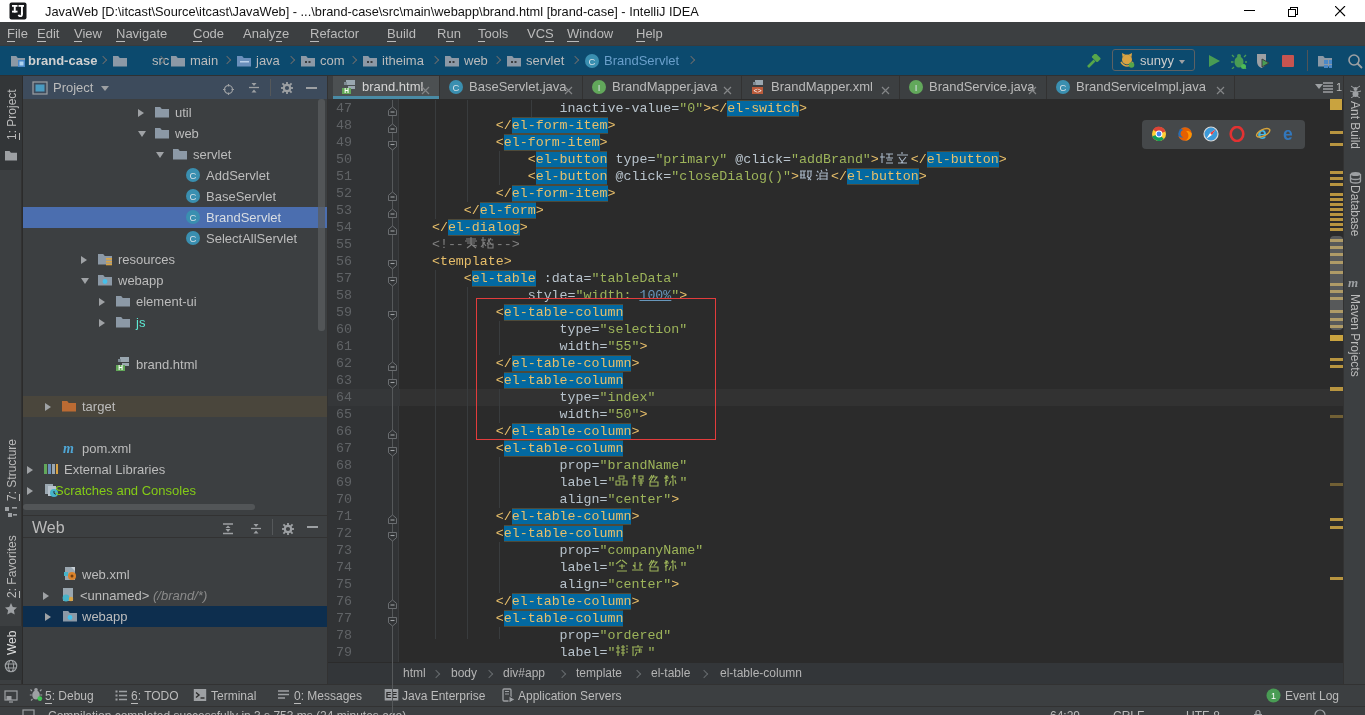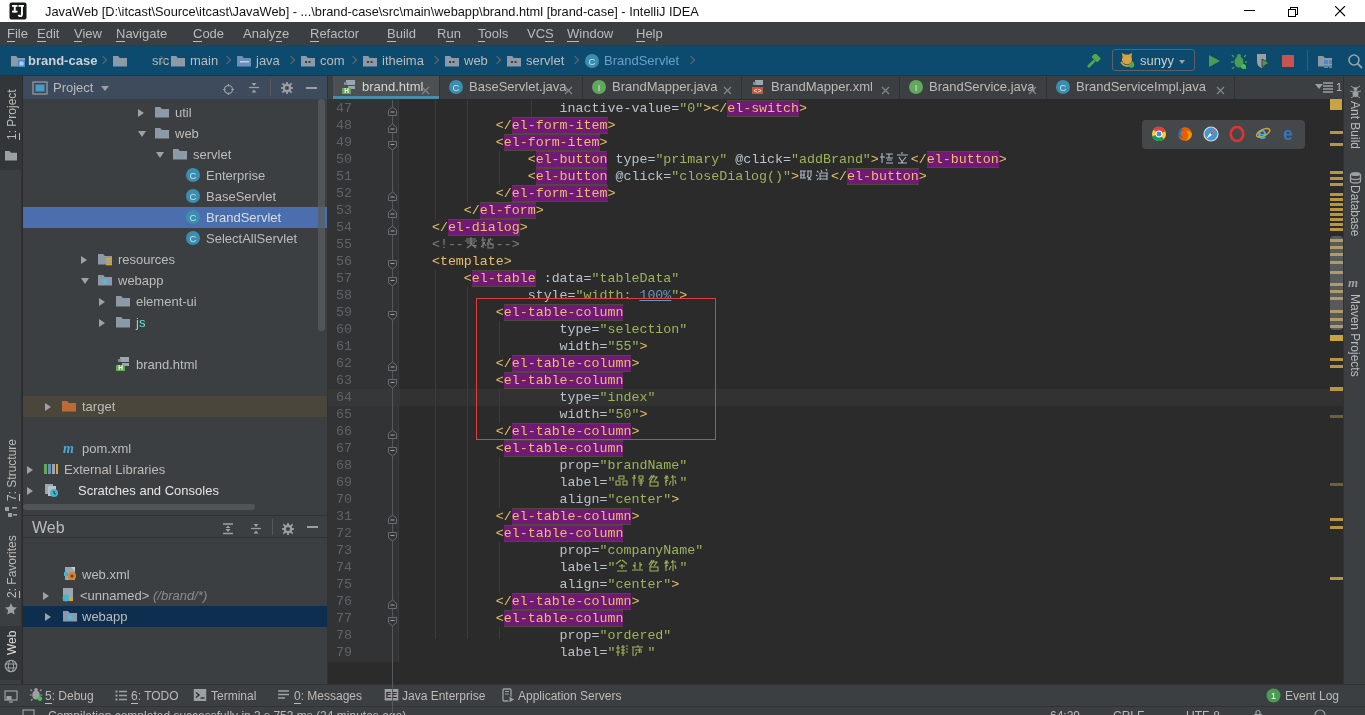--- a/index.html
+++ b/index.html
@@ -44,21 +44,21 @@
 .tab .tn{position:absolute;top:3px}
 .tab.active{background:#4c5052}
 .tab.active:after{content:"";position:absolute;left:0;bottom:0;width:100%;height:3px;background:#4a8ba5}
 #gutter{position:absolute;left:0;top:23px;width:71px;height:563px;background:#313335;border-right:1px solid #3a3c3e}
 #lnums{position:absolute;left:0;width:24px;top:1px;z-index:2;text-align:right;color:#606366;
  font:13.3px "Liberation Mono",monospace;line-height:17px;white-space:pre}
 #code{position:absolute;left:72px;top:24px;font:13.3px "Liberation Mono",monospace;
  line-height:17px;white-space:pre;color:#a9b7c6;z-index:3}
 #caretline{position:absolute;left:72px;top:313px;width:943px;height:17px;background:#323232;z-index:1}
 .tg{color:#e8bf6a}
-.tgb{color:#e8bf6a;background:#701a75;box-shadow:0 1px 0 #4e4a39, 0 -1px 0 #4e4a39}
+.tgb{color:#e8bf6a;background:#0369a1;box-shadow:0 1px 0 #4e4a39, 0 -1px 0 #4e4a39}
 .at{color:#b8c3cc}
 .vl{color:#9db45a}
 .cm{color:#808080}
 .nb{color:#6897bb;text-decoration:underline}
 .iguide{position:absolute;width:1px;background:#393c3e;z-index:2}
 
 .emark{position:absolute;left:1002px;width:13px;height:3px;background:#b89540;z-index:4}
 #scrollthumb{position:absolute;left:1002px;top:160px;width:13px;height:94px;background:rgba(160,165,168,.38);border-radius:4px;z-index:5}
 
 #bcrumbs{position:absolute;left:0;top:587px;width:1015px;height:21px;background:#333639;color:#b4b4b4;font-size:12px}
@@ -280,21 +280,21 @@
         <div class="ticon" style="left:149px"><svg width="16" height="16" viewBox="0 0 16 16" style="">
             <path fill="#8c99a6" d="M1 3h5.2l1.6 2H15v8.5H1z"></path>
           </svg></div>
         <span class="lab" style="left:170px;color:#bcbcbc">servlet</span>
       </div>
       <div class="trow" style="top:89px;">
         <div class="ticon" style="left:162px"><svg width="16" height="16" viewBox="0 0 16 16" style="">
             <circle cx="8" cy="8" r="7" fill="#3a8fb0"></circle>
             <text x="8" y="11.5" font-family="Liberation Sans" font-size="9.5" text-anchor="middle" fill="#d6e0e6">C</text>
           </svg></div>
-        <span class="lab" style="left:183px;color:#bcbcbc">Enterprise</span>
+        <span class="lab" style="left:183px;color:#bcbcbc">AddServlet</span>
       </div>
       <div class="trow" style="top:110px;">
         <div class="ticon" style="left:162px"><svg width="16" height="16" viewBox="0 0 16 16" style="">
             <circle cx="8" cy="8" r="7" fill="#3a8fb0"></circle>
             <text x="8" y="11.5" font-family="Liberation Sans" font-size="9.5" text-anchor="middle" fill="#d6e0e6">C</text>
           </svg></div>
         <span class="lab" style="left:183px;color:#bcbcbc">BaseServlet</span>
       </div>
       <div class="trow" style="top:131px;background:#4b6eaf;">
         <div class="ticon" style="left:162px"><svg width="16" height="16" viewBox="0 0 16 16" style="">
@@ -376,21 +376,21 @@
         <span class="lab" style="left:41px;color:#bcbcbc">External Libraries</span>
       </div>
       <div class="trow" style="top:404px;">
         <div class="tchev r" style="left:4px"></div>
         <div class="ticon" style="left:20px"><svg width="16" height="16" viewBox="0 0 16 16" style="">
             <rect x="2" y="2" width="8" height="10" fill="#9aa7b0"></rect>
             <rect x="5" y="4" width="8" height="10" fill="#b8c3cc"></rect>
             <circle cx="11" cy="11" r="4" fill="#45b3c9"></circle>
             <path d="M11 9v2.3l1.8 1" stroke="#26282a" stroke-width="1" fill="none"></path>
           </svg></div>
-        <span class="lab" style="left:55px;color:#e5e5e5">Scratches and Consoles</span>
+        <span class="lab" style="left:32px;color:#84cc16">Scratches and Consoles</span>
       </div>
       <div class="abs" style="left:0;top:428px;width:232px;height:6px;background:#5a5d5f;border-radius:3px;opacity:.75"></div>
       <div class="abs" style="left:295px;top:23px;width:7px;height:232px;background:#5a5d5f;border-radius:3px;opacity:.75"></div>
       <div class="trow" style="top:488px;">
         <div class="ticon" style="left:39px"><svg width="16" height="16" viewBox="0 0 16 16" style="">
             <rect x="3" y="1" width="10" height="13" fill="#9aa7b0"></rect>
             <path d="M9 1l4 0v4z" fill="#c8d0d6"></path>
             <circle cx="10" cy="10" r="4" fill="#d9822b"></circle>
             <circle cx="10" cy="10" r="1.5" fill="#713e10"></circle>
             <rect x="2" y="6" width="4" height="4" fill="#45b3c9"></rect>
@@ -532,21 +532,21 @@
 61
 62
 63
 64
 65
 66
 67
 68
 69
 70
-31
+71
 72
 73
 74
 75
 76
 77
 78
 79</pre>
       </div>
       <div class="abs" style="left:64px;top:24px;width:1px;height:638px;background:#55585a;z-index:3"></div>
@@ -723,20 +723,33 @@
       <div class="emark" style="top:249px;"></div>
       <div class="emark" style="top:282px;"></div>
       <div class="emark" style="top:289px;"></div>
       <div class="emark" style="top:339px;opacity:.5;"></div>
       <div class="emark" style="top:407px;opacity:.5;"></div>
       <div class="emark" style="top:442px;"></div>
       <div class="emark" style="top:450px;"></div>
       <div class="emark" style="top:501px;"></div>
       <div class="emark" style="top:259px;height:6px;background:#c9a33f"></div>
       <div class="emark" style="top:311px;height:4px"></div>
+      <div id="bcrumbs">
+        <span class="abs" style="left:75px;top:3px">html</span>
+        <span class="abs" style="left:123px;top:3px">body</span>
+        <span class="abs" style="left:175px;top:3px">div#app</span>
+        <span class="abs" style="left:248px;top:3px">template</span>
+        <span class="abs" style="left:323px;top:3px">el-table</span>
+        <span class="abs" style="left:392px;top:3px">el-table-column</span>
+        <div class="chev" style="left:105px;top:8px"></div>
+        <div class="chev" style="left:158px;top:8px"></div>
+        <div class="chev" style="left:231px;top:8px"></div>
+        <div class="chev" style="left:306px;top:8px"></div>
+        <div class="chev" style="left:373px;top:8px"></div>
+      </div>
       <div id="browbar">
         <div class="abs" style="left:9px;top:6px"><svg width="16" height="16" viewBox="0 0 16 16" style="">
             <circle cx="8" cy="8" r="7" fill="#fc3"></circle>
             <path d="M8 8L2 3.5A7 7 0 0 1 14.4 5.5z" fill="#db4437"></path>
             <path d="M8 8H1a7 7 0 0 0 10 6.3z" fill="#0f9d58" transform="rotate(-18 8 8)"></path>
             <circle cx="8" cy="8" r="3.4" fill="#fff"></circle>
             <circle cx="8" cy="8" r="2.4" fill="#4285f4"></circle>
           </svg></div>
         <div class="abs" style="left:35px;top:6px"><svg width="16" height="16" viewBox="0 0 16 16" style="">
             <circle cx="8" cy="8" r="6.8" fill="#2a6db0"></circle>

